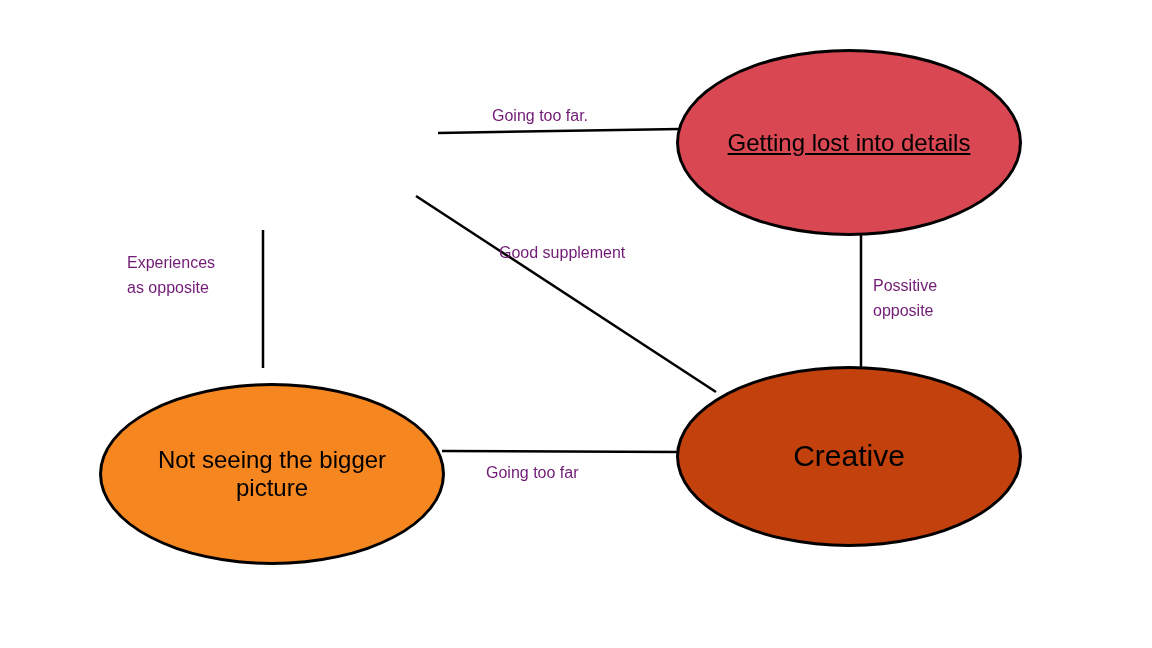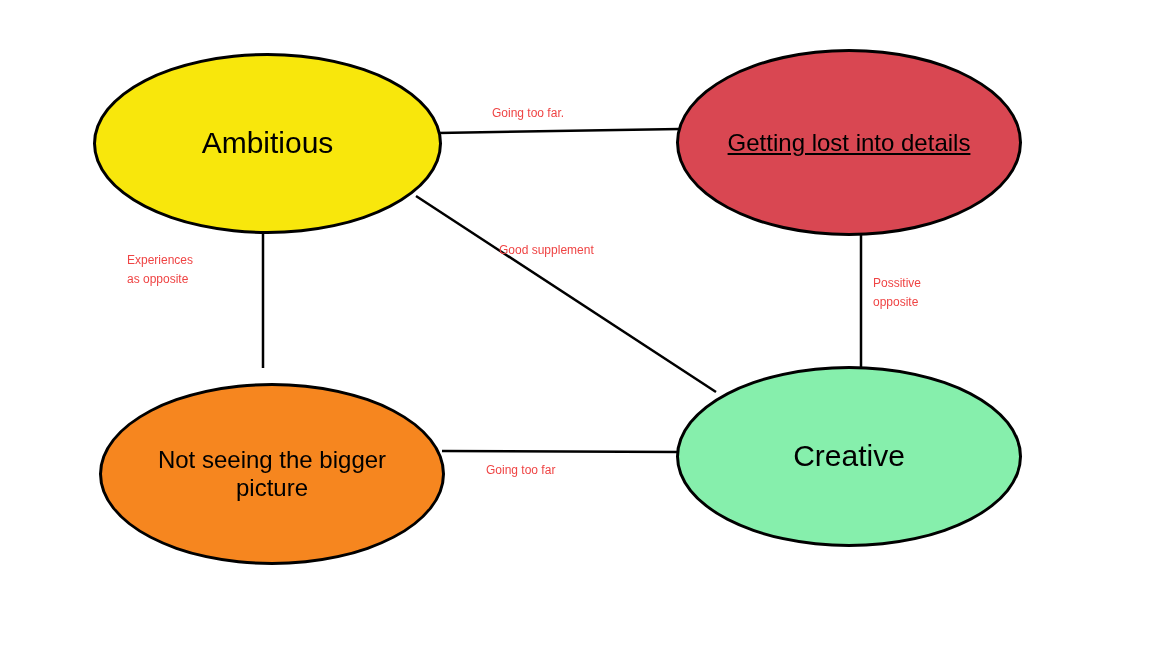--- a/index.html
+++ b/index.html
@@ -45,22 +45,22 @@
   }
   .node-large-text { font-size: 30px; }
   .node-med-text   { font-size: 24px; }
   #node-ambitious        { left: 93px;  top: 53px;  width: 349px; height: 181px; }
   #node-details          { left: 676px; top: 49px;  width: 346px; height: 187px; text-decoration: underline; }
   #node-bigger-picture   { left: 99px;  top: 383px; width: 346px; height: 182px; }
   #node-creative         { left: 676px; top: 366px; width: 346px; height: 181px; }
   .edge-label {
     position: absolute;
     z-index: 3;
-    color: #ef4444;
-    font-size: 12px;
+    color: #701a75;
+    font-size: 16px;
     line-height: 1.55;
     white-space: pre-line;
   }
   #label-going-too-far-top { left: 492px; top: 104px; }
   #label-experiences       { left: 127px; top: 251px; width: 140px; }
   #label-good-supplement   { left: 499px; top: 241px; }
   #label-possitive         { left: 873px; top: 274px; width: 120px; }
   #label-going-too-far-bottom { left: 486px; top: 461px; text-align: center; }
 </style>
 </head>
@@ -69,33 +69,30 @@
 <div class="canvas">
 
   <svg class="edges-svg" viewBox="0 0 1152 648" xmlns="http://www.w3.org/2000/svg">
     <line x1="438" y1="133" x2="680" y2="129"></line>
     <line x1="263" y1="230" x2="263" y2="368"></line>
     <line x1="416" y1="196" x2="716" y2="392"></line>
     <line x1="861" y1="233" x2="861" y2="370"></line>
     <line x1="442" y1="451" x2="680" y2="452"></line>
   </svg>
 
-  <div class="node node-large-text" id="node-ambitious" style="background: rgb(248, 231, 12);">
-    <span class="node-label">Ambitious</span>
-  </div>
 
   <div class="node node-med-text" id="node-details" style="background: rgb(217, 71, 82);">
     <span class="node-label">Getting lost into details</span>
   </div>
 
   <div class="node node-med-text" id="node-bigger-picture" style="background: rgb(246, 134, 31);">
     <span class="node-label">Not seeing the bigger picture</span>
   </div>
 
-  <div class="node node-large-text" id="node-creative" style="background: #86efac;">
+  <div class="node node-large-text" id="node-creative" style="background: #c2410c;">
     <span class="node-label">Creative</span>
   </div>
 
   <div class="edge-label" id="label-going-too-far-top">Going too far.</div>
 
   <div class="edge-label" id="label-experiences">Experiences
 as opposite</div>
 
   <div class="edge-label" id="label-good-supplement">Good supplement</div>
 

